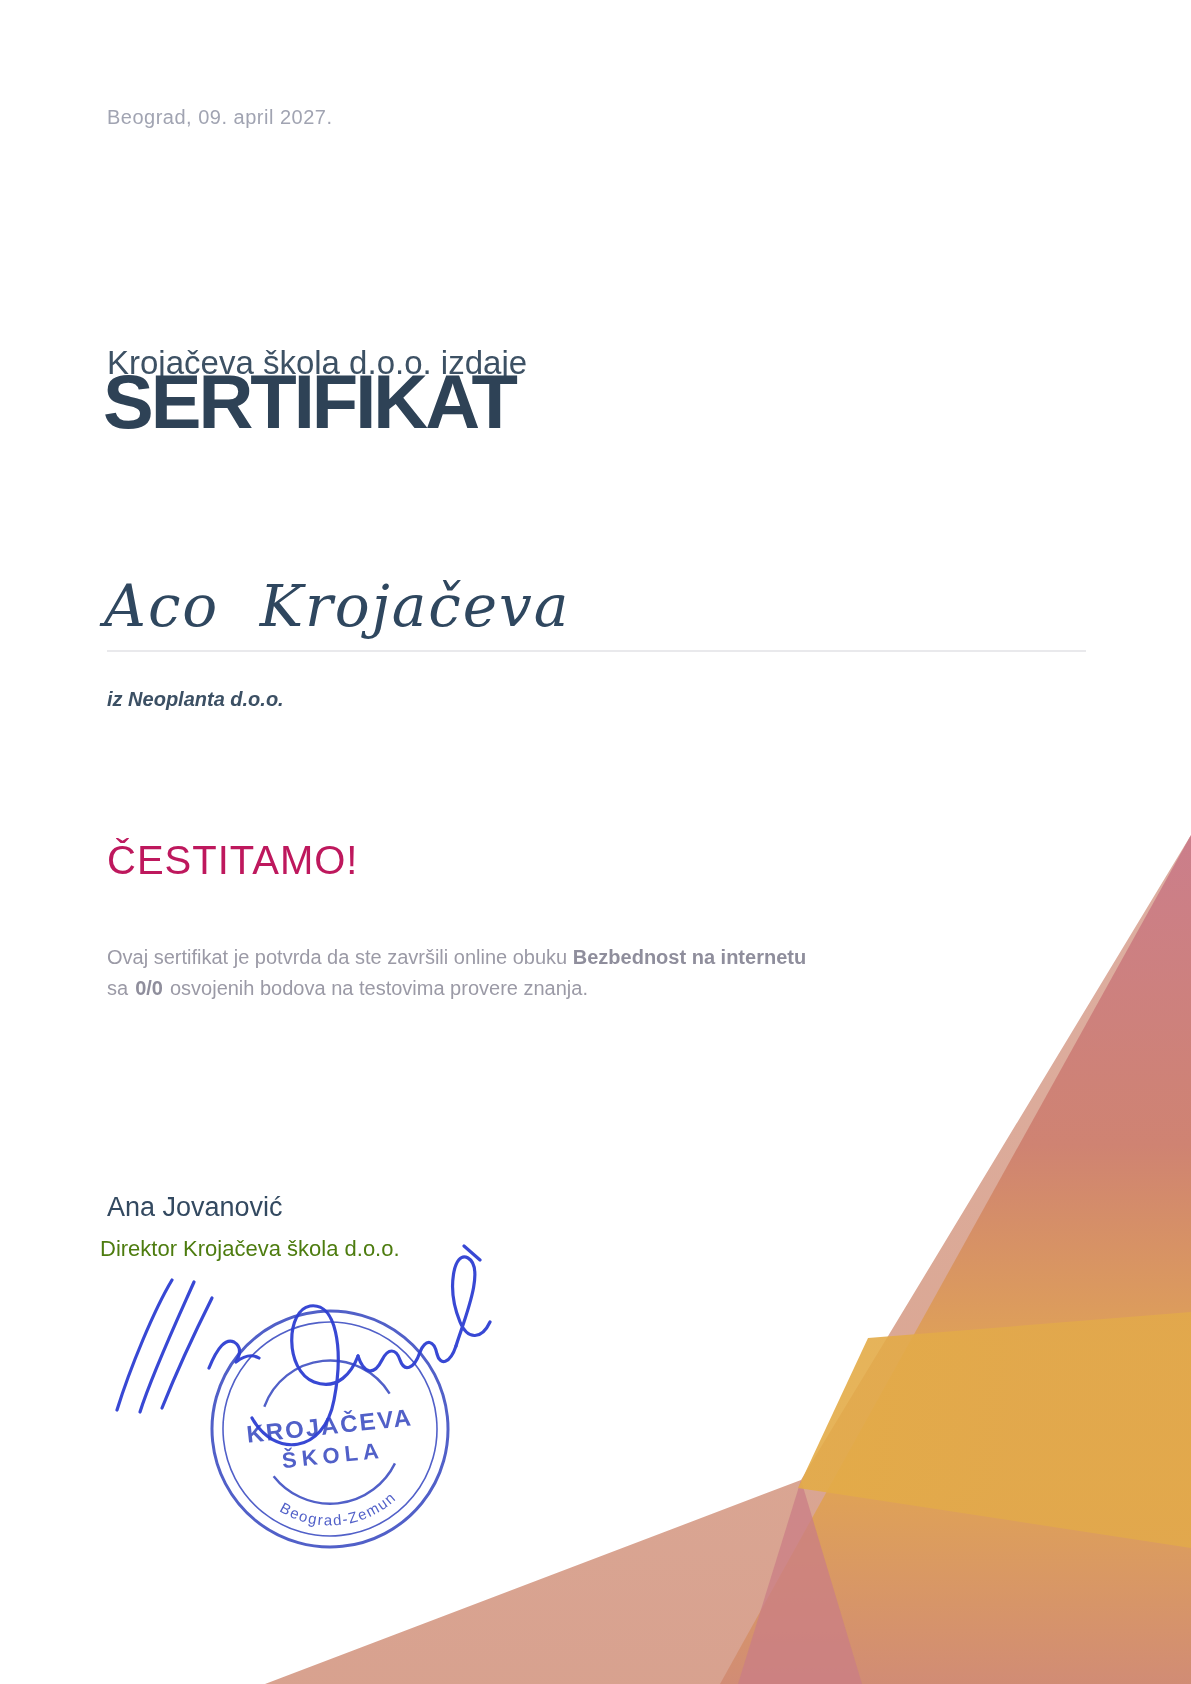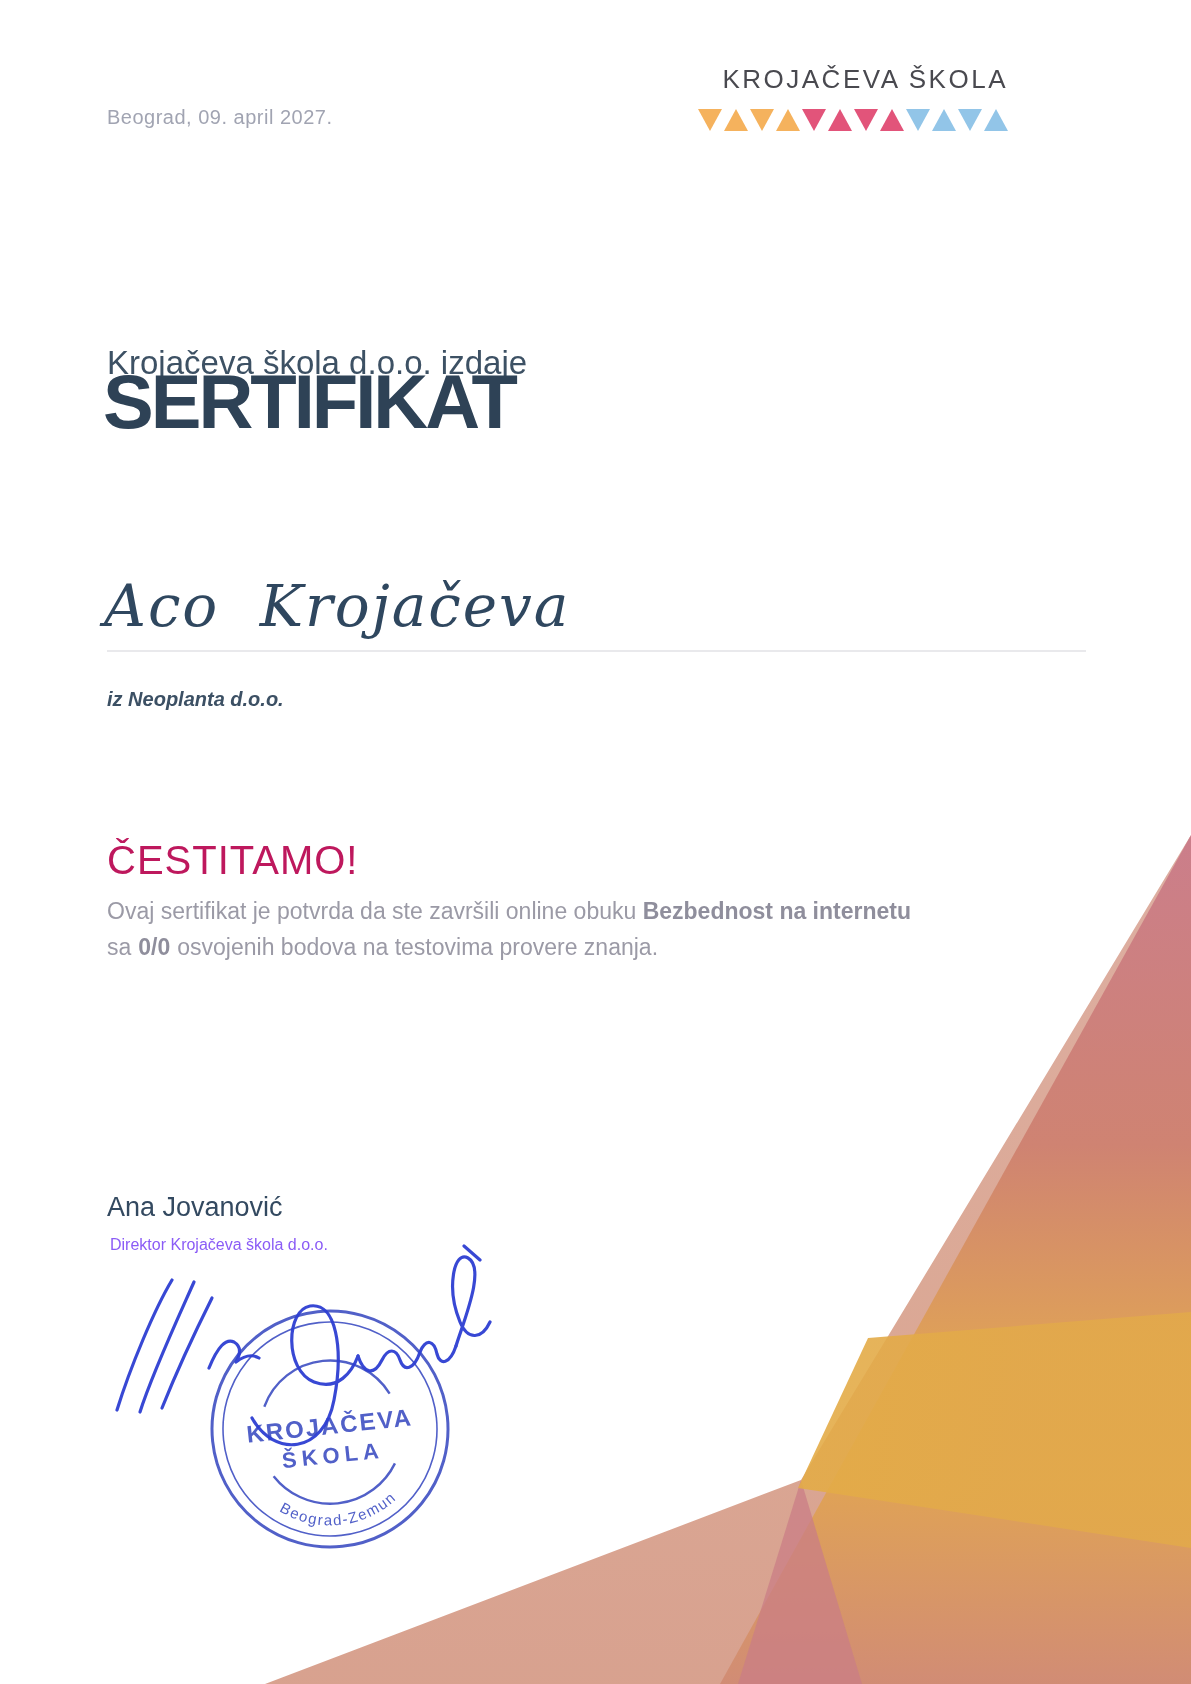--- a/index.html
+++ b/index.html
@@ -74,32 +74,32 @@
   }
   .company{
     position:absolute;left:107px;top:688px;
     font-style:italic;font-weight:700;font-size:20px;color:#3c5064;
   }
   .congrats{
     position:absolute;left:107px;top:838px;
     font-size:40px;color:#be185d;letter-spacing:1px;
   }
   .body-text{
-    position:absolute;left:107px;top:894px;width:852px;
-    font-size:23px;line-height:1.55;color:#9b9aa6;z-index:1;
+    position:absolute;left:107px;top:942px;width:852px;
+    font-size:20px;line-height:1.55;color:#9b9aa6;z-index:1;
   }
   .body-text b{color:#8f8e9c;}
   .body-text .score{padding:0 7px;}
   .signer-name{
     position:absolute;left:107px;top:1192px;
     font-size:27px;color:#334960;
   }
   .signer-title{
-    position:absolute;left:110px;top:1236px;
-    font-size:16px;color:#8b5cf6;
+    position:absolute;left:100px;top:1236px;
+    font-size:22px;color:#4d7c0f;
   }
   
   .stamp{
     position:absolute;left:205px;top:1302px;width:250px;height:254px;
     transform:rotate(-6deg);opacity:.92;z-index:1;
   }
   .stamp text{font-family:"Liberation Sans",sans-serif;}
   .signature{
     position:absolute;left:92px;top:1238px;width:430px;height:224px;
     z-index:2;opacity:.95;
@@ -112,37 +112,20 @@
 
   <div class="deco">
     <div class="deco-pale"></div>
     <div class="deco-main"></div>
     <div class="deco-mid"></div>
     <div class="deco-gold"></div>
   </div>
 
   <div class="date">Beograd, 09. april 2027.</div>
 
-  <div class="logo">
-    <div class="logo-text">KROJAČEVA ŠKOLA</div>
-    <div class="logo-strip" id="logo-strip">
-        <div class="tri tri-down" style="color: rgb(245, 178, 93);"></div>
-        <div class="tri tri-up" style="color: rgb(245, 178, 93);"></div>
-        <div class="tri tri-down" style="color: rgb(245, 178, 93);"></div>
-        <div class="tri tri-up" style="color: rgb(245, 178, 93);"></div>
-        <div class="tri tri-down" style="color: rgb(226, 84, 122);"></div>
-        <div class="tri tri-up" style="color: rgb(226, 84, 122);"></div>
-        <div class="tri tri-down" style="color: rgb(226, 84, 122);"></div>
-        <div class="tri tri-up" style="color: rgb(226, 84, 122);"></div>
-        <div class="tri tri-down" style="color: rgb(146, 197, 232);"></div>
-        <div class="tri tri-up" style="color: rgb(146, 197, 232);"></div>
-        <div class="tri tri-down" style="color: rgb(146, 197, 232);"></div>
-        <div class="tri tri-up" style="color: rgb(146, 197, 232);"></div>
-      </div>
-  </div>
 
   <div class="issuer">Krojačeva škola d.o.o. izdaje</div>
   <div class="title">SERTIFIKAT</div>
 
   <div class="recipient">Aco Krojačeva</div>
   <div class="name-underline"></div>
   <div class="company">iz Neoplanta d.o.o.</div>
 
   <div class="congrats">ČESTITAMO!</div>
   <div class="body-text"><span>Ovaj sertifikat je potvrda da ste završili online obuku </span><b>Bezbednost na internetu</b><span> sa</span><b class="score">0/0</b><span>osvojenih bodova na testovima provere znanja.</span></div>

